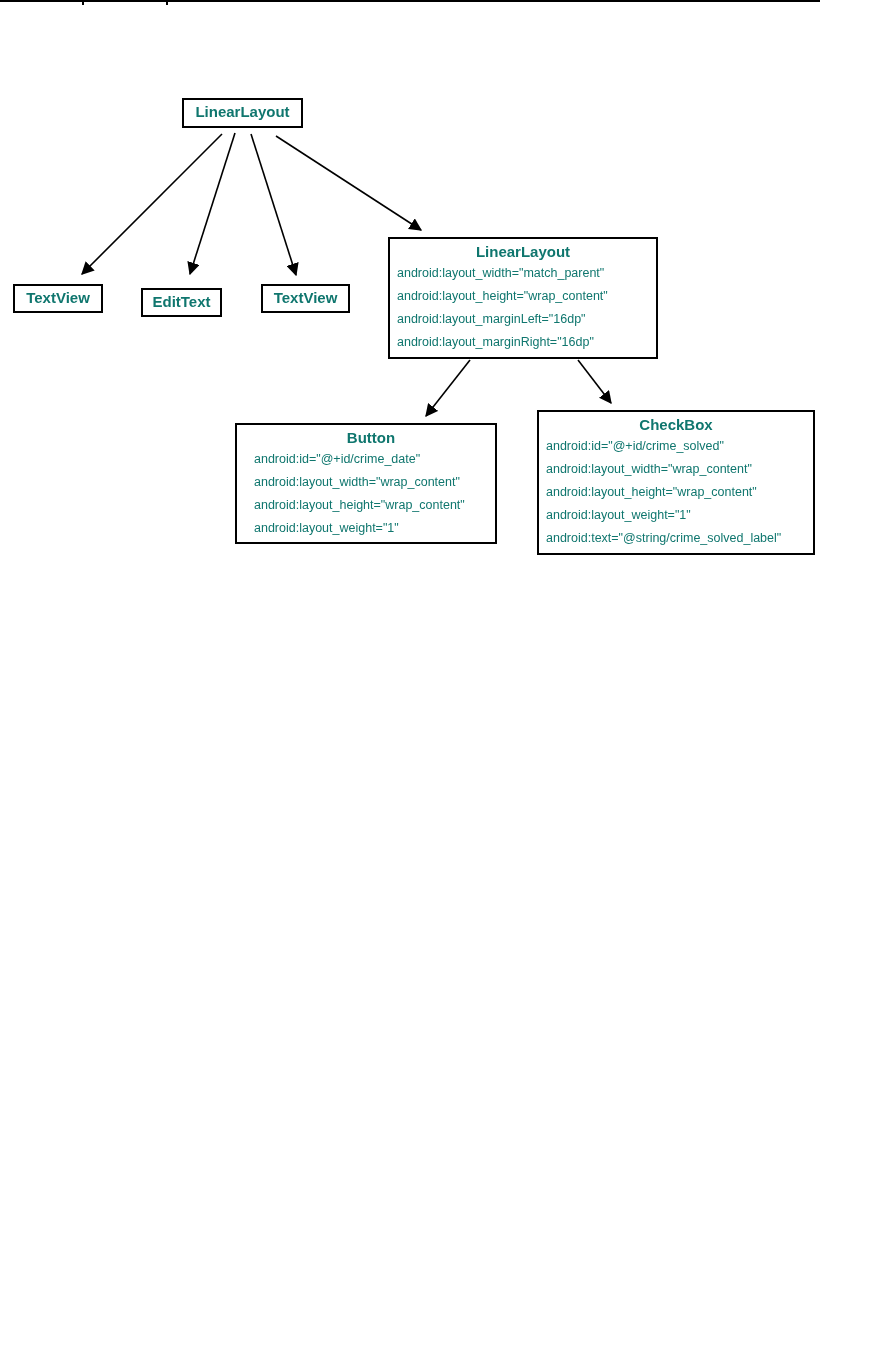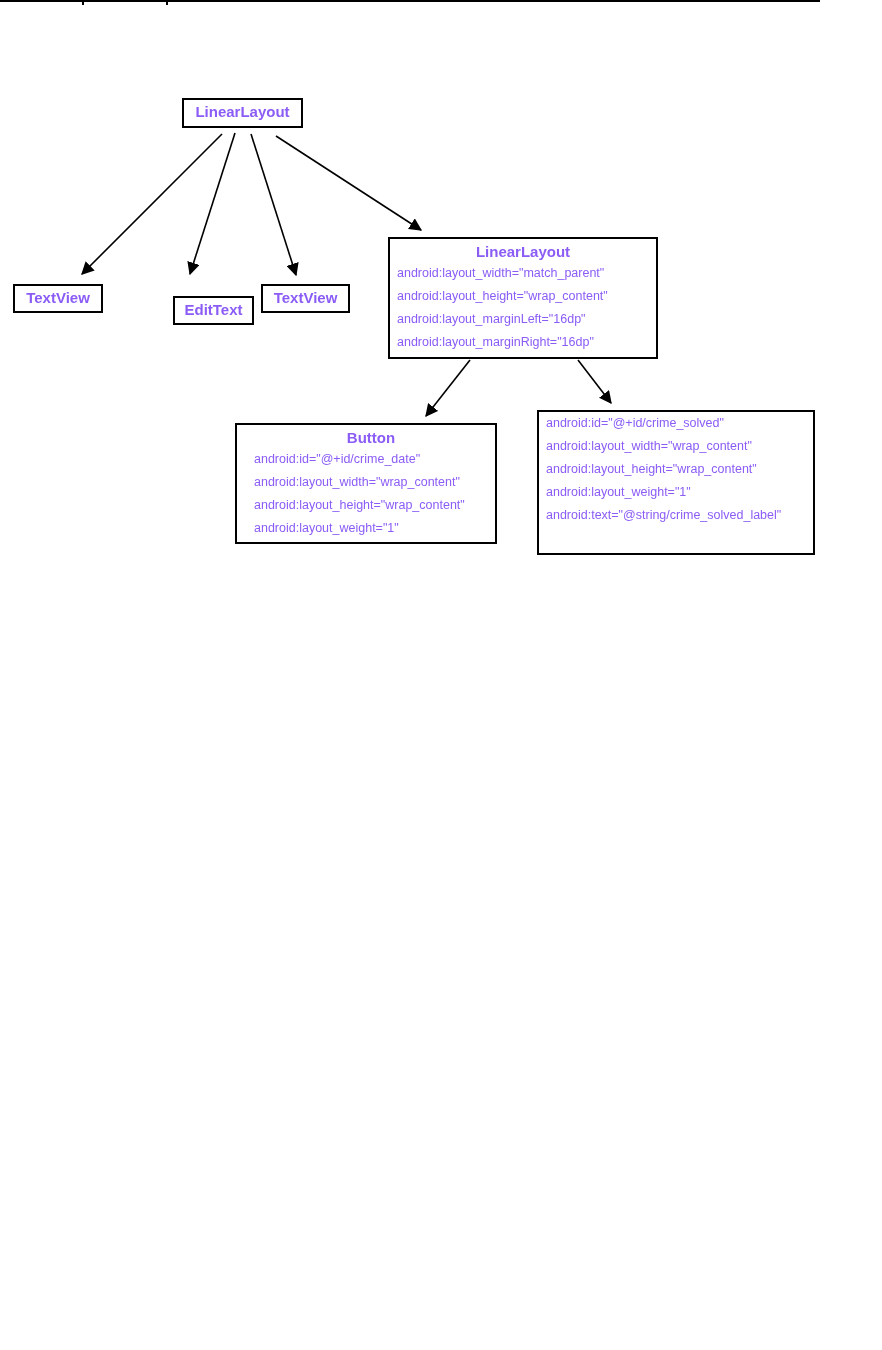--- a/index.html
+++ b/index.html
@@ -2,21 +2,21 @@
 <html><head>
 <meta charset="utf-8">
 <style>
   html, body { margin: 0; padding: 0; }
   .page {
     position: relative;
     width: 820px;
     height: 1350px;
     background: #ffffff;
     font-family: "Liberation Sans", sans-serif;
-    color: #8b5cf6;
+    color: #0f766e;
     overflow: hidden;
   }
   .top-rule {
     position: absolute;
     left: 0; top: 0;
     width: 830px; height: 2px;
     background: #000;
   }
   .top-tick {
     position: absolute;
@@ -40,21 +40,21 @@
     box-sizing: border-box;
   }
   .node-simple {
     font-weight: bold;
     font-size: 15px;
     text-align: center;
     line-height: 24px;
   }
   .node-root      { left: 182px; top:  98px; width: 121px; height: 30px; }
   .node-textview1 { left:  13px; top: 284px; width:  90px; height: 29px; }
-  .node-edittext  { left: 141px; top: 296px; width:  81px; height: 29px; margin-left: 32px; }
+  .node-edittext  { left: 141px; top: 288px; width:  81px; height: 29px; }
   .node-textview2 { left: 261px; top: 284px; width:  89px; height: 29px; }
   .node-ll2       { left: 388px; top: 237px; width: 270px; height: 122px; }
   .node-button    { left: 235px; top: 423px; width: 262px; height: 121px; padding-left: 10px; }
   .node-checkbox  { left: 537px; top: 410px; width: 278px; height: 145px; }
 
   .attr-title {
     font-weight: bold;
     font-size: 15px;
     text-align: center;
     padding: 3px 0 1px 0;
@@ -113,20 +113,21 @@
     <div class="attr-title">Button</div>
     <div>
         <div class="attr-row">android:id="<span>@+id/crime_date</span>"</div>
         <div class="attr-row">android:layout_width="<b>wrap_content</b>"</div>
         <div class="attr-row">android:layout_height="<span>wrap_content</span>"</div>
         <div class="attr-row">android:layout_weight="<b>1</b>"</div>
       </div>
   </div>
 
   <div class="node node-checkbox">
+    <div class="attr-title">CheckBox</div>
     <div>
         <div class="attr-row">android:id="<span>@+id/crime_solved</span>"</div>
         <div class="attr-row">android:layout_width="<b>wrap_content</b>"</div>
         <div class="attr-row">android:layout_height="<span>wrap_content</span>"</div>
         <div class="attr-row">android:layout_weight="<b>1</b>"</div>
         <div class="attr-row">android:text="<span>@string/crime_solved_label</span>"</div>
       </div>
   </div>
 
 </div>

